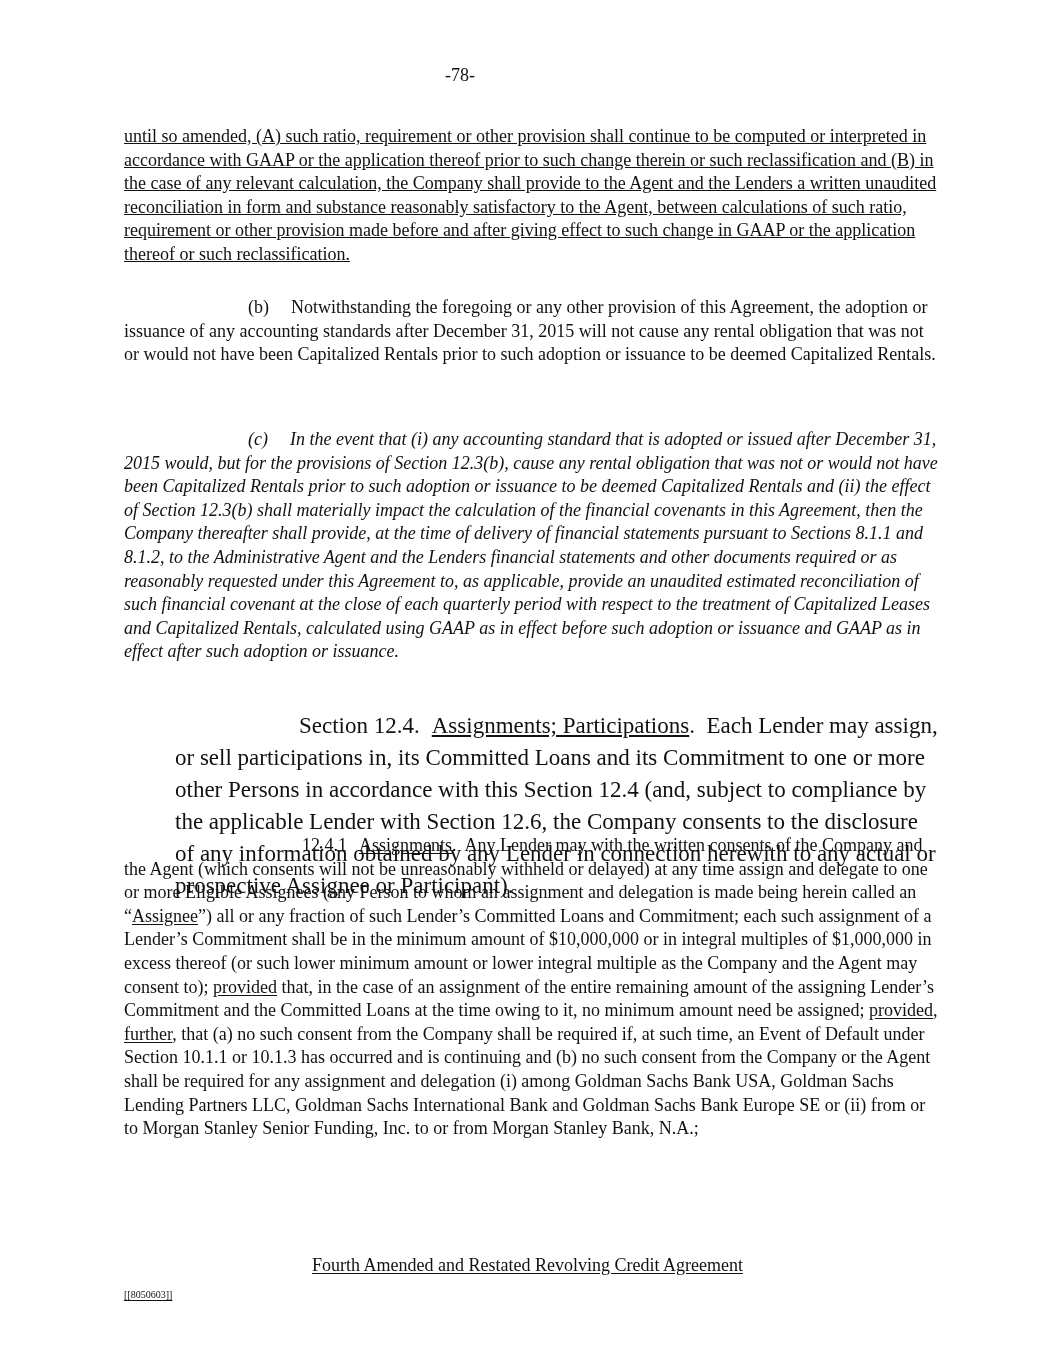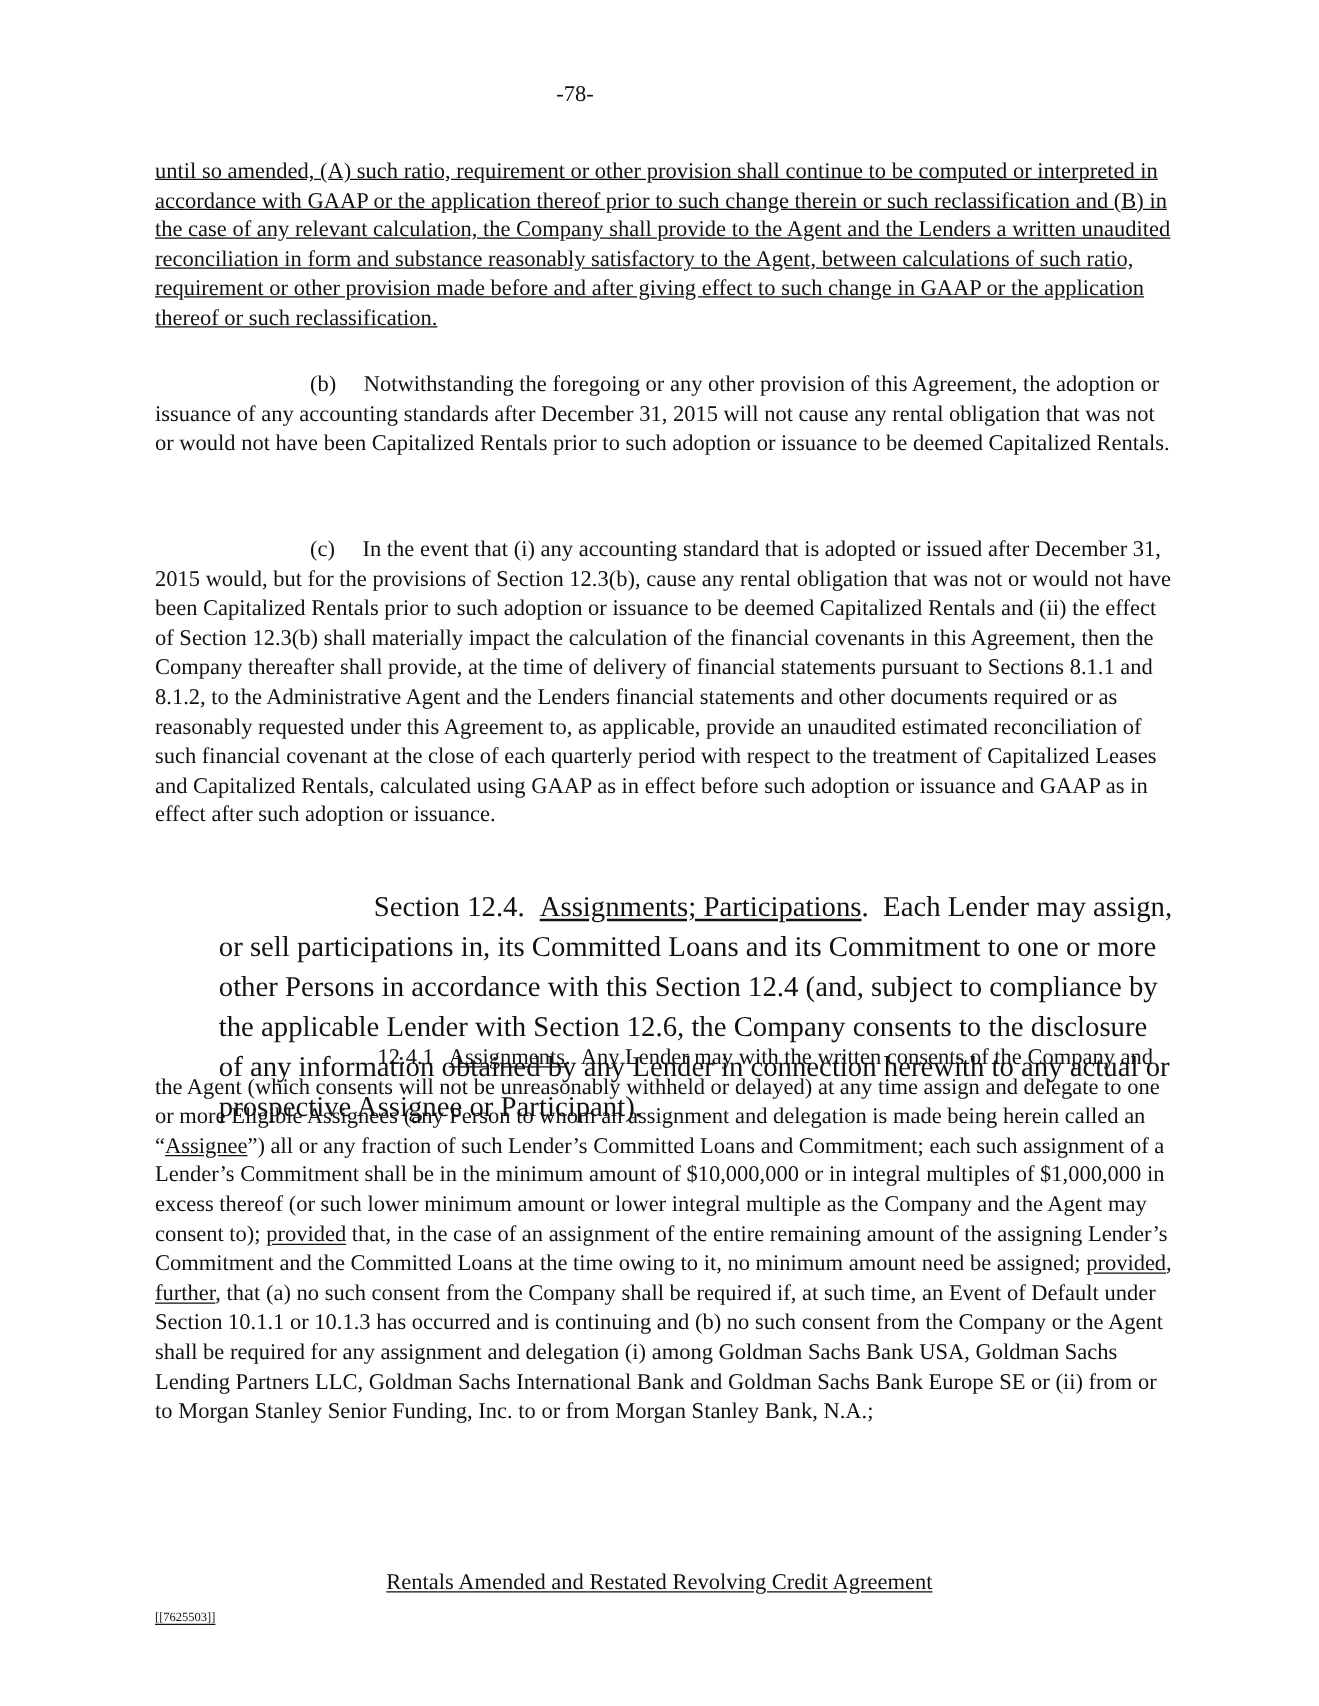--- a/index.html
+++ b/index.html
@@ -41,26 +41,26 @@
 <div class="page-number">-78-</div>
 
 <div class="body-text" style="top:125px;text-decoration:underline;">
   <p class="para">until so amended, (A) such ratio, requirement or other provision shall continue to be computed or interpreted in accordance with GAAP or the application thereof prior to such change therein or such reclassification and (B) in the case of any relevant calculation, the Company shall provide to the Agent and the Lenders a written unaudited reconciliation in form and substance reasonably satisfactory to the Agent, between calculations of such ratio, requirement or other provision made before and after giving effect to such change in GAAP or the application thereof or such reclassification.</p>
 </div>
 
 <div class="body-text" style="top:296px;">
   <p class="para indent-first"><span>(b)</span><span class="tab"></span><span>Notwithstanding the foregoing or any other provision of this Agreement, the adoption or issuance of any accounting standards after December 31, 2015 will not cause any rental obligation that was not or would not have been Capitalized Rentals prior to such adoption or issuance to be deemed Capitalized Rentals.</span></p>
 </div>
 
-<div class="body-text" style="top:428px;">
+<div class="body-text" style="top:428px;font-style:italic;">
   <p class="para indent-first"><span>(c)</span><span class="tab"></span><span>In the event that (i) any accounting standard that is adopted or issued after December 31, 2015 would, but for the provisions of Section 12.3(b), cause any rental obligation that was not or would not have been Capitalized Rentals prior to such adoption or issuance to be deemed Capitalized Rentals and (ii) the effect of Section 12.3(b) shall materially impact the calculation of the financial covenants in this Agreement, then the Company thereafter shall provide, at the time of delivery of financial statements pursuant to Sections 8.1.1 and 8.1.2, to the Administrative Agent and the Lenders financial statements and other documents required or as reasonably requested under this Agreement to, as applicable, provide an unaudited estimated reconciliation of such financial covenant at the close of each quarterly period with respect to the treatment of Capitalized Leases and Capitalized Rentals, calculated using GAAP as in effect before such adoption or issuance and GAAP as in effect after such adoption or issuance.</span></p>
 </div>
 
 <div class="sec-block" style="top:710px;">
   <p class="para"><span>Section 12.4.</span><span class="tab2"></span><span class="u">Assignments; Participations</span><span>.</span>&nbsp; <span>Each Lender may assign, or sell participations in, its Committed Loans and its Commitment to one or more other Persons in accordance with this Section 12.4 (and, subject to compliance by the applicable Lender with Section 12.6, the Company consents to the disclosure of any information obtained by any Lender in connection herewith to any actual or prospective Assignee or Participant).</span></p>
 </div>
 
 <div class="body-text" style="top:834px;">
   <p class="para" style="text-indent:178px;"><span>12.4.1</span><span class="tab2"></span><span class="u">Assignments</span><span>.</span>&nbsp; <span>Any Lender may with the written consents of the Company and the Agent (which consents will not be unreasonably withheld or delayed) at any time assign and delegate to one or more Eligible Assignees (any Person to whom an assignment and delegation is made being herein called an “</span><span class="u">Assignee</span><span>”) all or any fraction of such Lender’s Committed Loans and Commitment; each such assignment of a Lender’s Commitment shall be in the minimum amount of $10,000,000 or in integral multiples of $1,000,000 in excess thereof (or such lower minimum amount or lower integral multiple as the Company and the Agent may consent to); </span><span class="u">provided</span><span> that, in the case of an assignment of the entire remaining amount of the assigning Lender’s Commitment and the Committed Loans at the time owing to it, no minimum amount need be assigned; </span><span class="u">provided</span><span>, </span><span class="u">further</span><span>, that (a) no such consent from the Company shall be required if, at such time, an Event of Default under Section 10.1.1 or 10.1.3 has occurred and is continuing and (b) no such consent from the Company or the Agent shall be required for any assignment and delegation (i) among Goldman Sachs Bank USA, Goldman Sachs Lending Partners LLC, Goldman Sachs International Bank and Goldman Sachs Bank Europe SE or (ii) from or to Morgan Stanley Senior Funding, Inc. to or from Morgan Stanley Bank, N.A.;</span></p>
 </div>
 
-<div class="footer-title u">Rentals Amended and Restated Revolving Credit Agreement</div>
-<div class="doc-id u">[[7625503]]</div>
+<div class="footer-title u">Fourth Amended and Restated Revolving Credit Agreement</div>
+<div class="doc-id u">[[8050603]]</div>
 
 </body></html>

